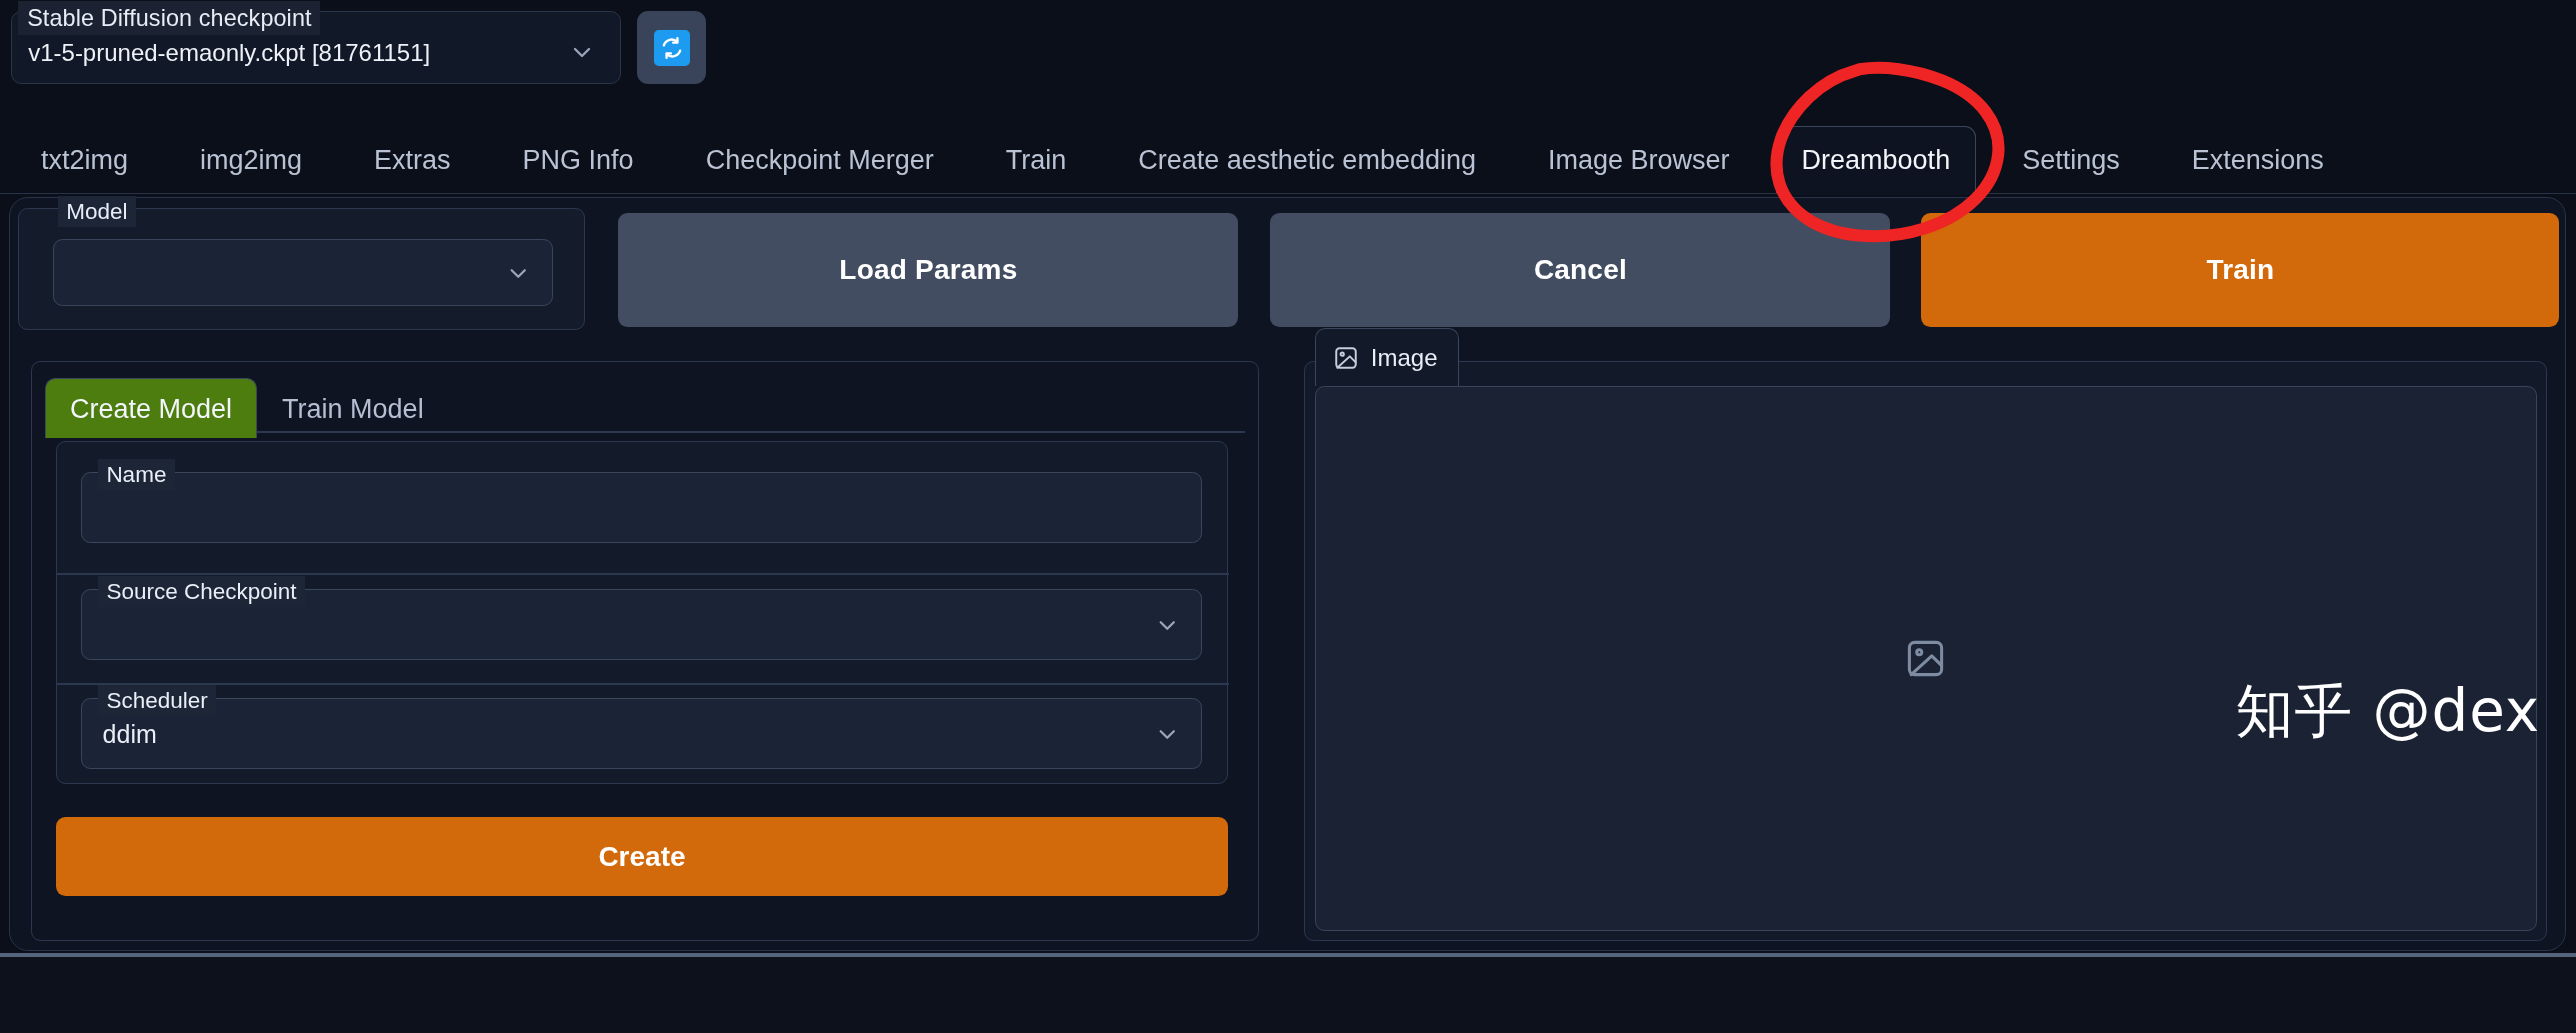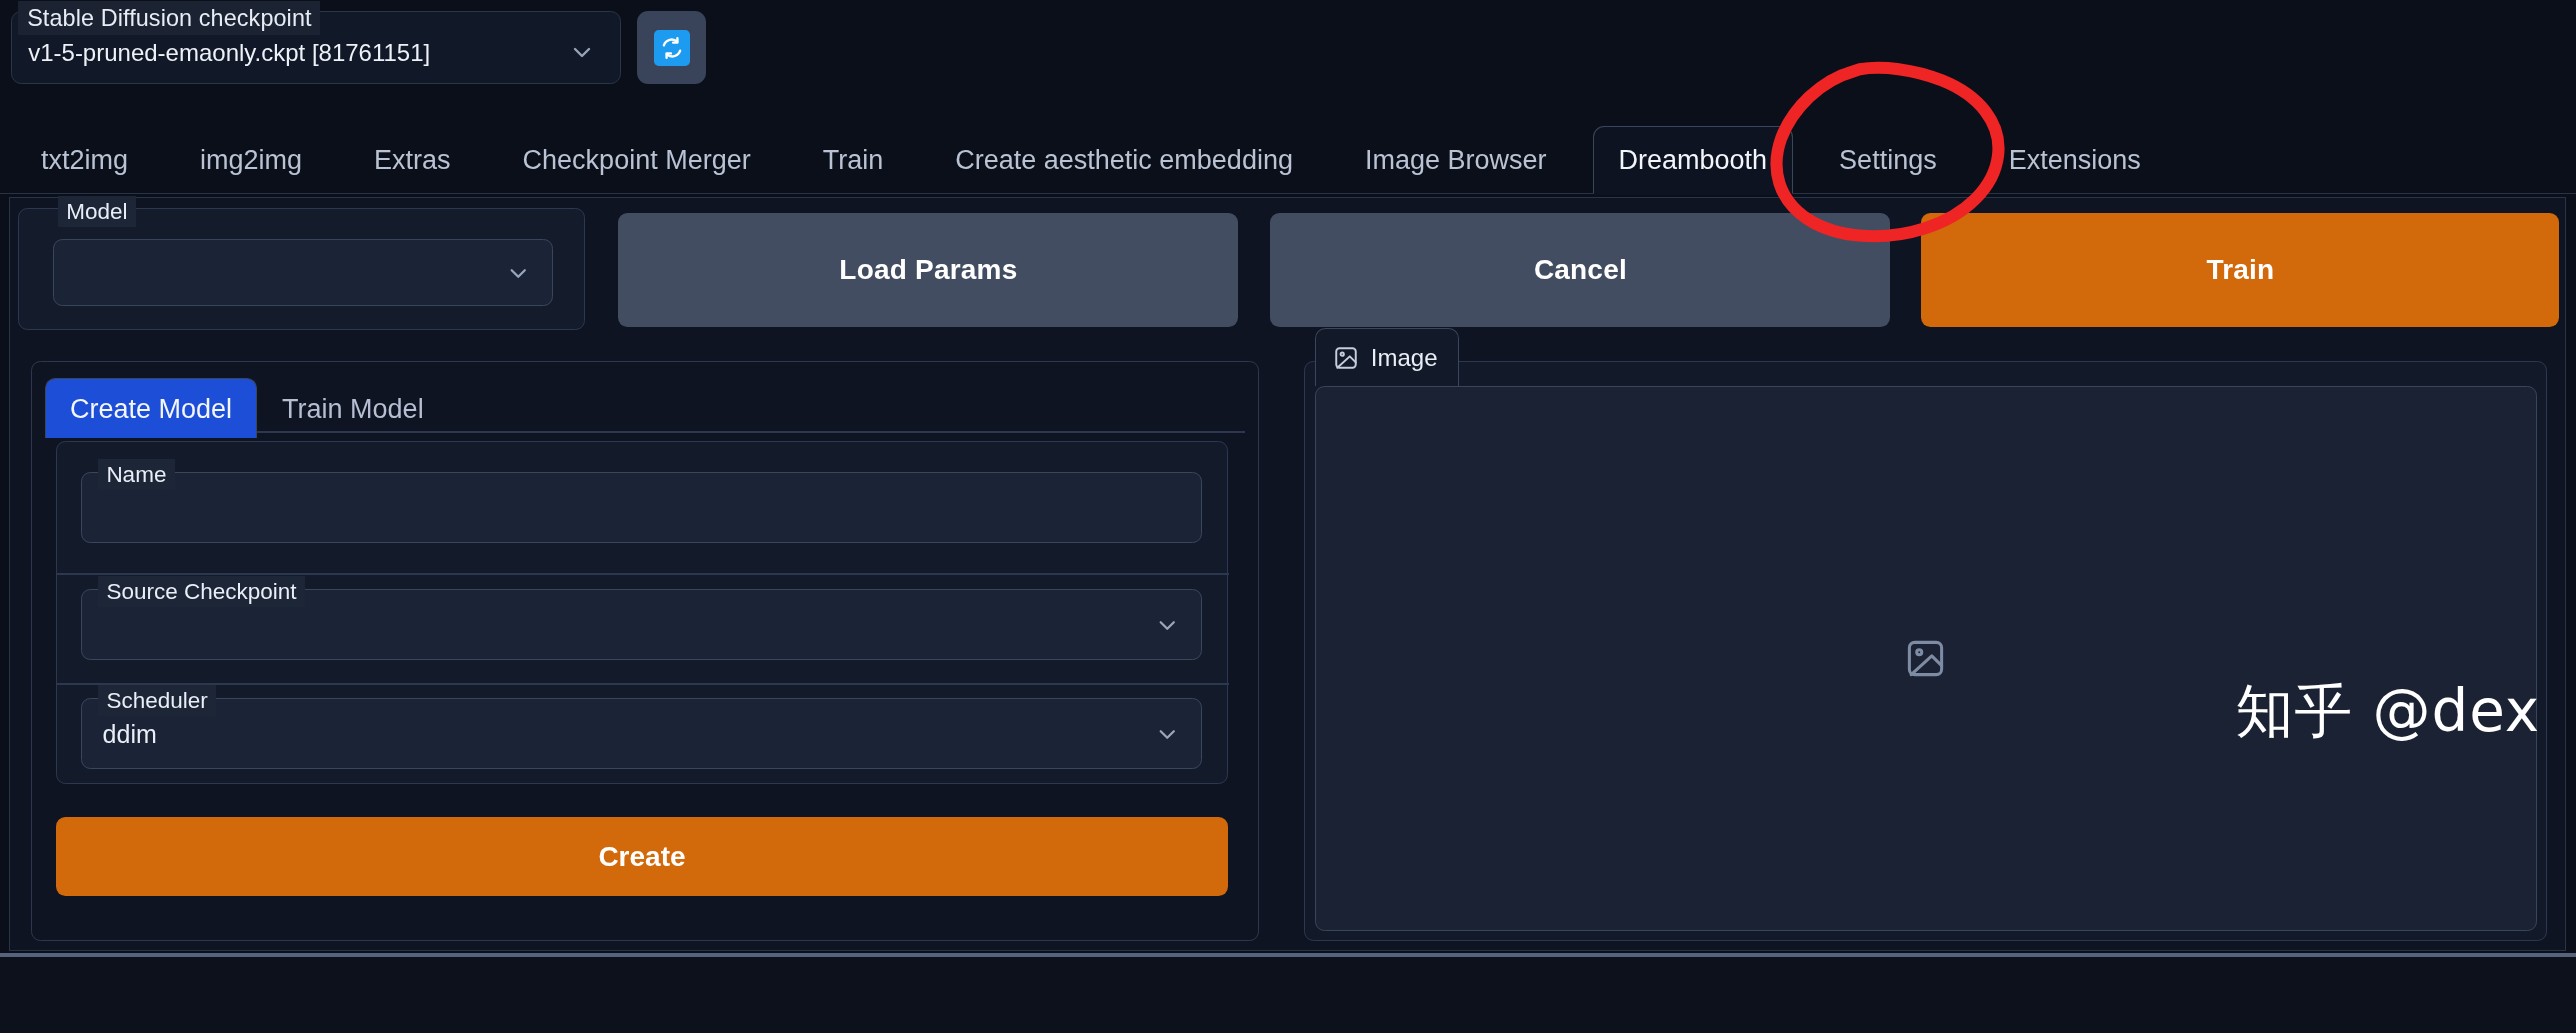--- a/index.html
+++ b/index.html
@@ -138,21 +138,21 @@
   .annot-circle svg { display:block; width:300px; height:187px; }
 
   
   .page {
     position: absolute;
     left: 9.4px; top: 197px;
     width: 2557px;
     height: 754px;
     background: #0e1422;
     border: 1.9px solid #28344a;
-    border-radius: 0;
+    border-radius: 19px;
   }
 
   
   .actionrow {
     position: absolute;
     left: 0; top: 3.7px;
     width: 2557px;
     height: 135px;
   }
 
@@ -263,21 +263,21 @@
     line-height: 32px;
     white-space: nowrap;
     cursor: pointer;
     border: 1.5px solid transparent;
     border-bottom: none;
     border-radius: 10.3px 10.3px 0 0;
     background: transparent;
   }
   .subtab.active {
     color: #f3f6fb;
-    background: #1d4ed8;
+    background: #4d7c0f;
     border-color: #3a465c;
   }
   .subtab-underline {
     position: absolute;
     left: 13px; top: 69px;
     width: 1200px;
     height: 1.5px;
     background: #2d3850;
   }
 
@@ -470,20 +470,23 @@
     <div class="tab">
         <span>txt2img</span>
       </div>
     <div class="tab">
         <span>img2img</span>
       </div>
     <div class="tab">
         <span>Extras</span>
       </div>
     <div class="tab">
+        <span>PNG Info</span>
+      </div>
+    <div class="tab">
         <span>Checkpoint Merger</span>
       </div>
     <div class="tab">
         <span>Train</span>
       </div>
     <div class="tab">
         <span>Create aesthetic embedding</span>
       </div>
     <div class="tab">
         <span>Image Browser</span>

